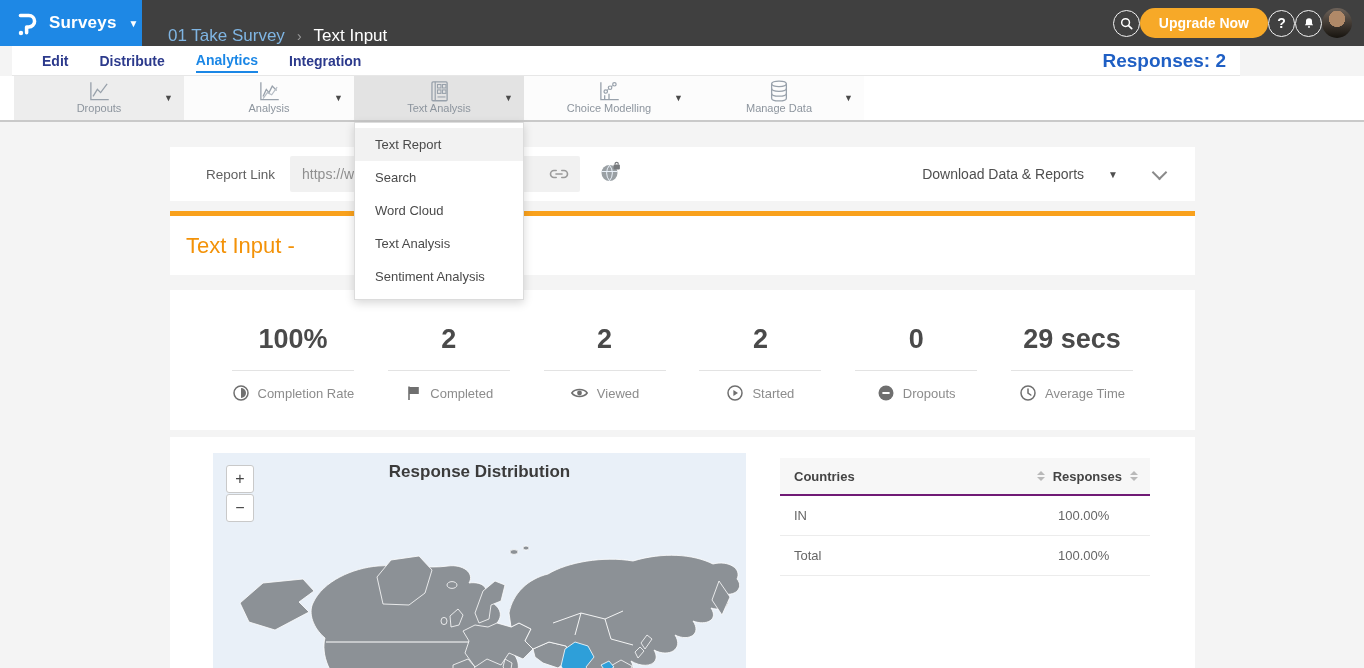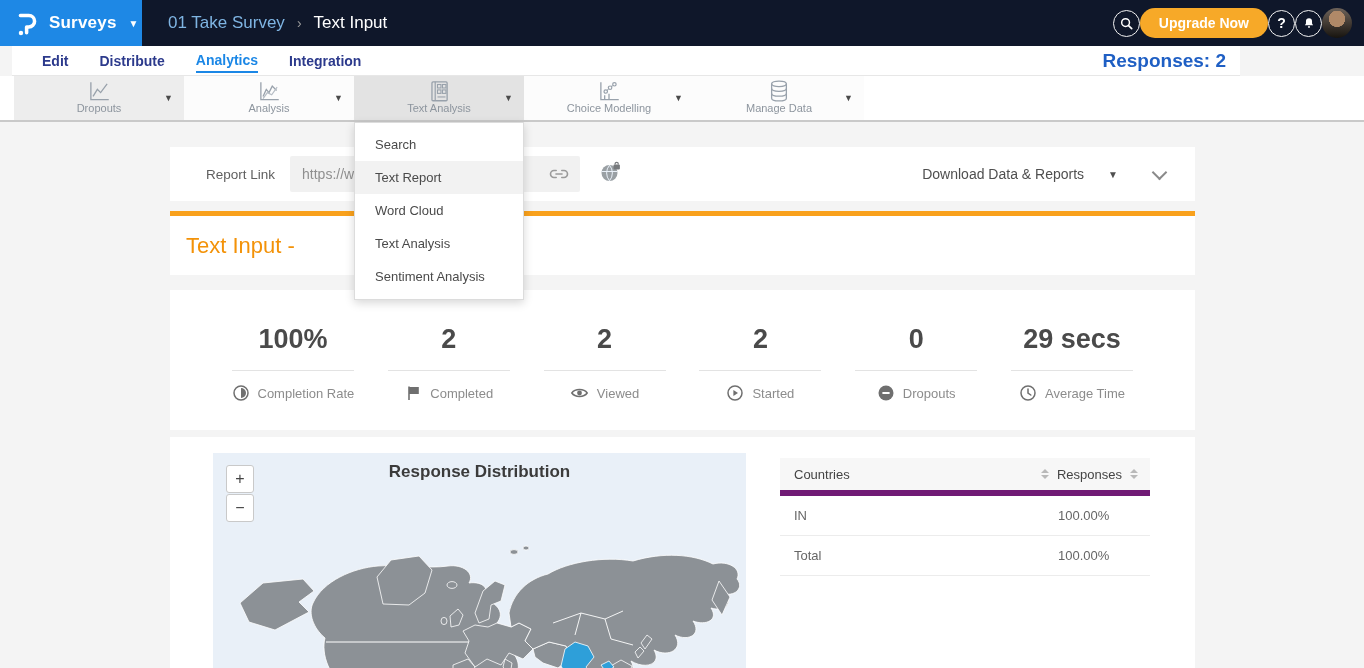--- a/index.html
+++ b/index.html
@@ -1,21 +1,21 @@
 <!DOCTYPE html>
 <html><head>
 <meta charset="utf-8">
 <style>
   * { margin:0; padding:0; box-sizing:border-box; }
   html,body { background:#f4f4f4; }
   body { font-family:"Liberation Sans", sans-serif; }
   .screen { position:relative; width:1364px; height:668px; overflow:hidden; background:#f4f4f4; }
 
   
-  .topbar { position:absolute; left:0; top:0; width:1364px; height:46px; background:#0f172a; display:flex; align-items:center; z-index:30; }
+  .topbar { position:absolute; left:0; top:0; width:1364px; height:46px; background:#404040; display:flex; align-items:flex-end; z-index:30; }
   .brand { width:142px; height:46px; background:#1e88e5; display:flex; align-items:center; padding-left:16px; gap:10px; cursor:pointer; }
   .brand-product { color:#fff; font-size:17px; font-weight:bold; letter-spacing:.2px; }
   .brand-caret { color:#fff; font-size:10px; margin-left:2px; }
   .breadcrumb { display:flex; align-items:center; margin-left:26px; font-size:17px; }
   .bc-survey { color:#7fb5e3; cursor:pointer; }
   .bc-sep { color:#9a9a9a; margin:0 12px; font-size:14px; }
   .bc-page { color:#fff; }
   .top-right { position:absolute; right:12px; top:0; height:46px; display:flex; align-items:center; }
   .circle-btn { width:27px; height:27px; border:1.5px solid #f2f2f2; border-radius:50%; display:flex; align-items:center; justify-content:center; color:#fff; font-size:14px; font-weight:bold; cursor:pointer; background:transparent; }
   .upgrade-btn { background:#f7a928; color:#fff; border:none; border-radius:16px; height:30px; padding:0 19px; font-size:14px; font-weight:bold; font-family:"Liberation Sans",sans-serif; cursor:pointer; }
@@ -73,21 +73,21 @@
 
   .bottom-panel { top:315px; height:231px; }
   .map-box { position:absolute; left:43px; top:16px; width:533px; height:215px; background:#e9f0f8; overflow:hidden; }
   .map-title { position:absolute; left:0; right:0; top:9px; text-align:center; font-size:17px; font-weight:bold; color:#3b3b3b; }
   .zoom-ctrl { position:absolute; left:13px; top:12px; z-index:5; }
   .zoom-btn { display:block; width:28px; height:28px; background:#fff; border:1px solid #c9c9c9; border-radius:3px; font-size:16px; color:#444; cursor:pointer; font-family:"Liberation Sans",sans-serif; line-height:1; }
   .zoom-btn + .zoom-btn { margin-top:1px; }
   .map-svg { position:absolute; left:0; top:0; }
 
   .country-table { position:absolute; left:610px; top:21px; width:370px; }
-  .ct-header { height:38px; background:#f7f7f7; border-bottom:6px solid #701a75; display:flex; align-items:center; font-size:13px; font-weight:normal; color:#444; }
+  .ct-header { height:38px; background:#f7f7f7; border-bottom:2px solid #701a75; display:flex; align-items:center; font-size:13px; font-weight:bold; color:#444; }
   .ct-h-countries { flex:1; padding-left:14px; cursor:pointer; }
   .ct-h-right { display:flex; align-items:center; gap:8px; padding-right:12px; cursor:pointer; }
   .sort-glyph { display:inline-flex; flex-direction:column; gap:2px; }
   .sort-up { width:0; height:0; border-left:4px solid transparent; border-right:4px solid transparent; border-bottom:4px solid #b9b9b9; }
   .sort-down { width:0; height:0; border-left:4px solid transparent; border-right:4px solid transparent; border-top:4px solid #b9b9b9; }
   .ct-row { height:40px; border-bottom:1px solid #ececec; display:flex; align-items:center; font-size:13px; color:#666; }
   .ct-cell-country { flex:1; padding-left:14px; }
   .ct-cell-resp { width:92px; text-align:left; }
 </style>
 </head>
@@ -375,20 +375,20 @@
         <div class="ct-row">
           <span class="ct-cell-country">Total</span>
           <span class="ct-cell-resp">100.00%</span>
         </div>
       </div>
 
     </div>
   </div>
 
   <div class="menu">
+    <div class="menu-item hovered">Text Report</div>
     <div class="menu-item">Search</div>
-    <div class="menu-item hovered">Text Report</div>
     <div class="menu-item">Word Cloud</div>
     <div class="menu-item">Text Analysis</div>
     <div class="menu-item">Sentiment Analysis</div>
   </div>
 
 </div>
 
 </body></html>

